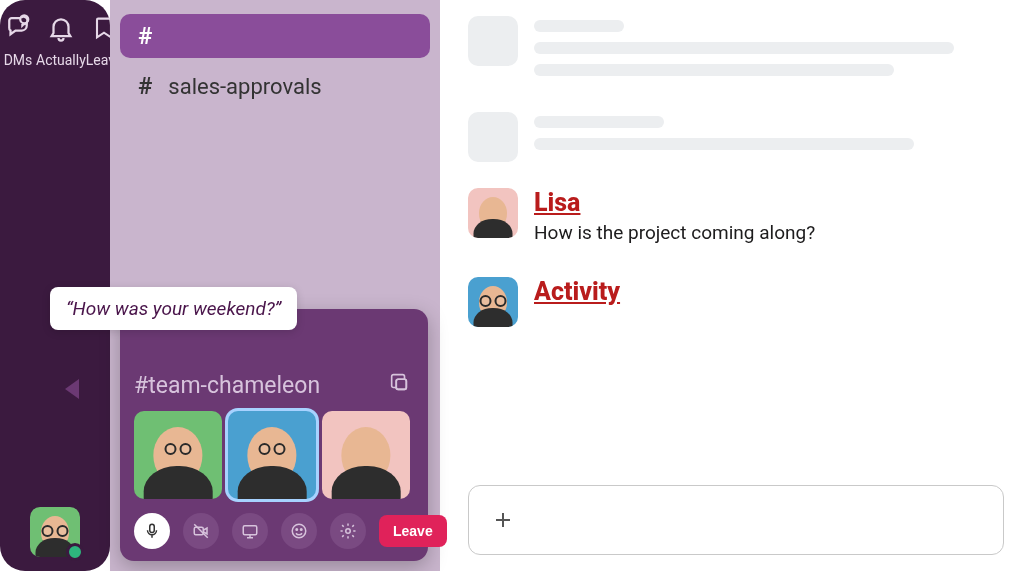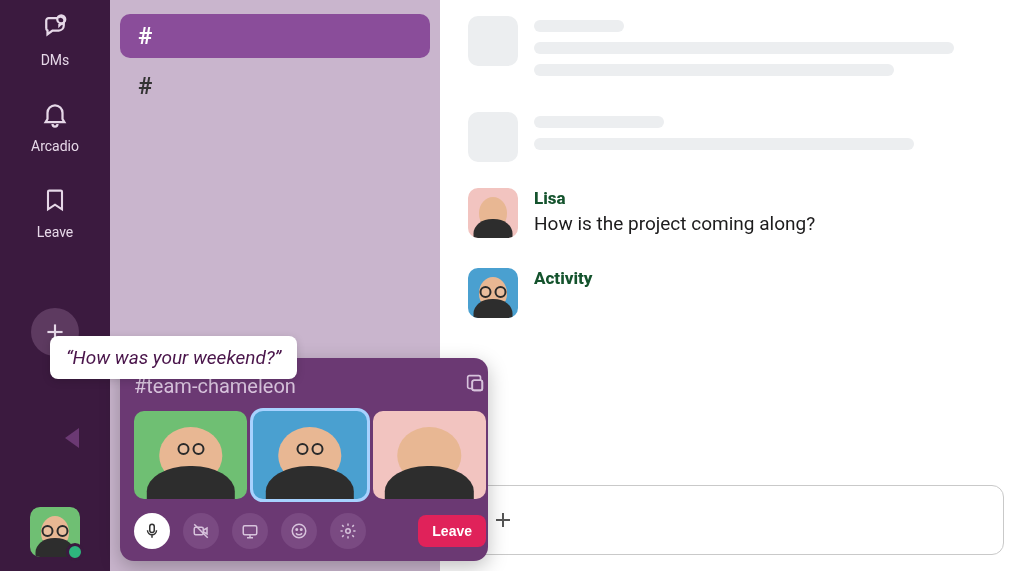--- a/index.html
+++ b/index.html
@@ -10,25 +10,25 @@
     overflow: hidden;
     display: flex;
     background: #fff;
   }
   
   .rail {
     width: 110px;
     background: #3b1a3f;
     color: #e6d8e8;
     display: flex;
-    flex-direction: column;
-    align-items: center;
+    align-items: flex-start;
     padding-top: 10px;
     position: relative;
     flex-shrink: 0;
+    border-radius: 25px;
   }
   .rail-item {
     display: flex;
     flex-direction: column;
     align-items: center;
     margin-bottom: 28px;
     cursor: pointer;
   }
   .rail-icon {
     width: 36px;
@@ -103,33 +103,34 @@
   .hash-icon {
     margin-right: 16px;
     font-size: 24px;
     font-weight: 600;
   }
   
   .huddle {
     position: absolute;
     left: 10px;
     bottom: 10px;
-    width: 368px;
+    width: 308px;
     background: #6b3973;
     border-radius: 14px;
-    padding: 14px 2px 12px 14px;
+    padding: 14px 18px 12px 14px;
     box-shadow: 0 6px 20px rgba(0,0,0,0.25);
   }
   .huddle-header {
     display: flex;
     justify-content: space-between;
     align-items: center;
     color: #d7c3dc;
-    font-size: 20px;
+    font-size: 23px;
     margin-bottom: 12px;
+    margin-top: 48px;
   }
   .huddle-tiles {
     display: flex;
     gap: 6px;
     margin-bottom: 14px;
   }
   .tile {
     flex: 1;
     height: 88px;
     border-radius: 10px;
@@ -230,23 +231,24 @@
     width: 50px;
     height: 50px;
     border-radius: 10px;
     flex-shrink: 0;
     position: relative;
     overflow: hidden;
   }
   .msg-body { flex: 1; }
   .msg-author {
     font-weight: 800;
-    font-size: 17px;
+    font-size: 25px;
     margin-bottom: 2px;
-    color: #14532d;
+    color: #b91c1c;
+    text-decoration: underline;
   }
   .msg-text {
     font-size: 19px;
     color: #1d1c1d;
     line-height: 1.45;
   }
   .msg-text p { margin-bottom: 12px; }
   .composer {
     margin-top: auto;
     border: 1px solid #c9c9c9;
@@ -316,21 +318,21 @@
     <div class="rail-label">DMs</div>
   </div>
 
   <div class="rail-item">
     <div class="rail-icon">
       <svg width="30" height="30" viewBox="0 0 24 24" fill="none" stroke="#e6d8e8" stroke-width="1.8">
         <path d="M6 16V11a6 6 0 1 1 12 0v5l1.5 2.5H4.5L6 16z"></path>
         <path d="M10 20a2 2 0 0 0 4 0"></path>
       </svg>
     </div>
-    <div class="rail-label">Arcadio</div>
+    <div class="rail-label">Actually</div>
   </div>
 
   <div class="rail-item">
     <div class="rail-icon">
       <svg width="28" height="28" viewBox="0 0 24 24" fill="none" stroke="#e6d8e8" stroke-width="1.8">
         <path d="M7 4h10a1 1 0 0 1 1 1v15l-6-4-6 4V5a1 1 0 0 1 1-1z"></path>
       </svg>
     </div>
     <div class="rail-label">Leave</div>
   </div>
@@ -354,20 +356,21 @@
     <div class="presence-dot"></div>
   </div>
 </div>
 
 <div class="channels">
   <div class="channel-row active">
     <span class="hash-icon">#</span>
   </div>
   <div class="channel-row">
     <span class="hash-icon">#</span>
+    <span>sales-approvals</span>
   </div>
 
   <div class="huddle">
     <div class="speech-tail"></div>
     <div class="speech-bubble">“How was your weekend?”</div>
 
     <div class="huddle-header">
       <span>#team-chameleon</span>
       <span>
         <svg width="22" height="22" viewBox="0 0 24 24" fill="none" stroke="#d7c3dc" stroke-width="1.8">

